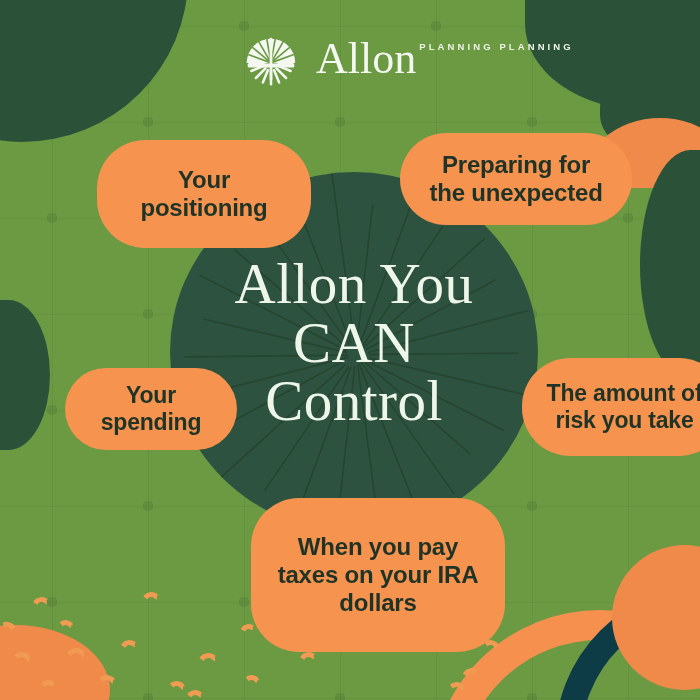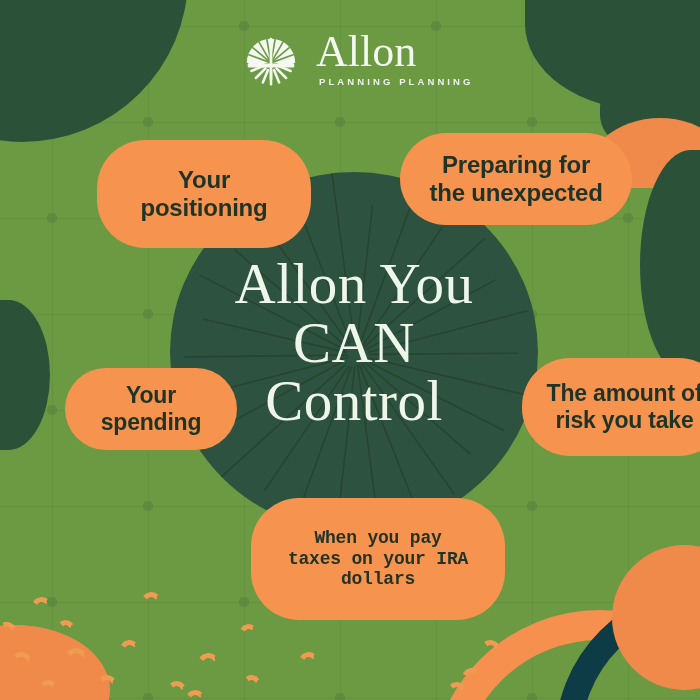--- a/index.html
+++ b/index.html
@@ -139,21 +139,21 @@
     letter-spacing:0.5px;
     white-space:pre-line;
   }
 
   
   .logo{
     position:absolute;left:240px;top:28px;
     display:flex;align-items:center;gap:14px;
   }
   .logo-mark{width:62px;height:62px;}
-  .logo-text{display:flex;flex-direction:column;}
+  .logo-text{display:flex;flex-direction:row;}
   .logo-word{
     font-family:"Liberation Serif", serif;
     color:#f4f8f1;
     font-size:44px;line-height:0.95;
     letter-spacing:0px;
   }
   .logo-sub{
     font-family:"Liberation Sans", sans-serif;
     color:#eef4e9;
     font-size:9.5px;
@@ -174,21 +174,21 @@
     font-weight:bold;
     line-height:1.16;
     white-space:pre-line;
     letter-spacing:-0.2px;
     margin-left:25px;
   }
   #pill-positioning{left:72px;  top:140px; width:214px;height:108px; font-size:24px;}
   #pill-unexpected {left:375px; top:133px; width:232px;height:92px; font-size:24px;}
   #pill-spending   {left:40px;  top:368px; width:172px;height:82px;  font-size:23px;}
   #pill-risk       {left:497px; top:358px; width:205px;height:98px;  font-size:23px;}
-  #pill-taxes      {left:226px; top:498px; width:254px;height:122px; font-size:18px;font-family:Liberation Mono, monospace;}
+  #pill-taxes      {left:226px; top:498px; width:254px;height:154px; font-size:24px;}
 </style>
 </head>
 <body>
 
 <div id="canvas">
 
   <div class="grid"></div>
   <div class="griddots"></div>
   <div class="griddots2"></div>
 

